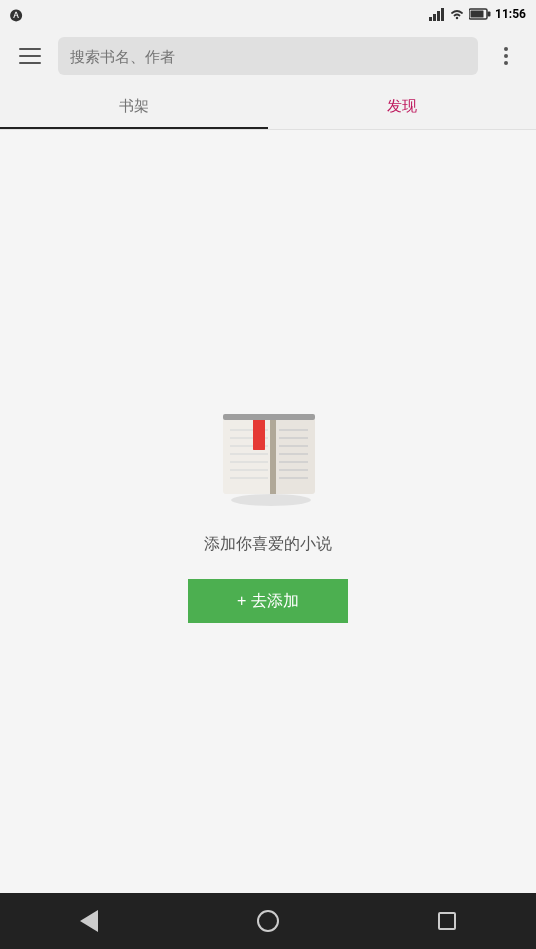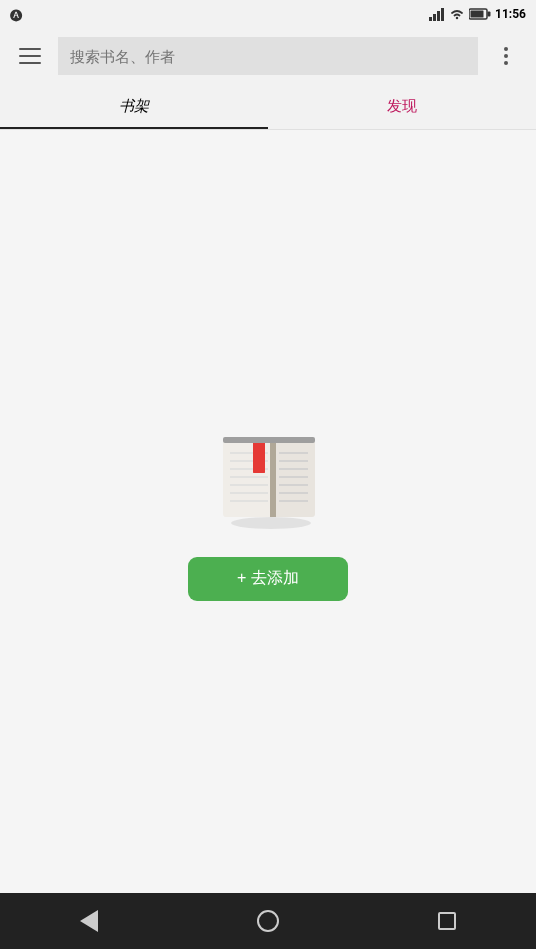--- a/index.html
+++ b/index.html
@@ -78,21 +78,21 @@
       width: 22px;
       height: 2px;
       background: #555;
       border-radius: 1px;
     }
 
     .search-bar {
       flex: 1;
       height: 38px;
       background: #e0e0e0;
-      border-radius: 0;
+      border-radius: 6px;
       display: flex;
       align-items: center;
       padding: 0 12px;
     }
 
     .search-input {
       background: transparent;
       border: none;
       outline: none;
       font-size: 15px;
@@ -139,22 +139,21 @@
       display: flex;
       align-items: center;
       justify-content: center;
       font-size: 15px;
       color: #be185d;
       cursor: pointer;
       position: relative;
     }
 
     .tab.active {
-      color: #000000;
-      font-style: italic;
+      color: #737373;
     }
 
     .tab.active::after {
       content: '';
       position: absolute;
       bottom: 0;
       left: 0;
       right: 0;
       height: 2px;
       background: #222;
@@ -190,21 +189,21 @@
       color: #555;
       text-align: center;
     }
 
     
     .add-button {
       width: 160px;
       height: 44px;
       background: #4caf50;
       border: none;
-      border-radius: 9px;
+      border-radius: 0;
       color: white;
       font-size: 16px;
       cursor: pointer;
       display: flex;
       align-items: center;
       justify-content: center;
       gap: 6px;
     }
 
     
@@ -340,20 +339,21 @@
       <line x1="76" y1="62" x2="105" y2="62" stroke="#ccc" stroke-width="1.5"></line>
       <line x1="76" y1="70" x2="105" y2="70" stroke="#ccc" stroke-width="1.5"></line>
       <line x1="76" y1="78" x2="105" y2="78" stroke="#ccc" stroke-width="1.5"></line>
 
       <rect x="67" y="18" width="6" height="76" fill="#b0a898"></rect>
 
       <rect x="20" y="14" width="92" height="6" rx="2" fill="#9e9e9e"></rect>
     </svg>
   </div>
 
+  <p class="description-text">添加你喜爱的小说</p>
 
   <button class="add-button">+ 去添加</button>
 
 </div>
 
 <div class="nav-bar">
   <div class="nav-btn">
     <div class="back-triangle"></div>
   </div>
   <div class="nav-btn">

